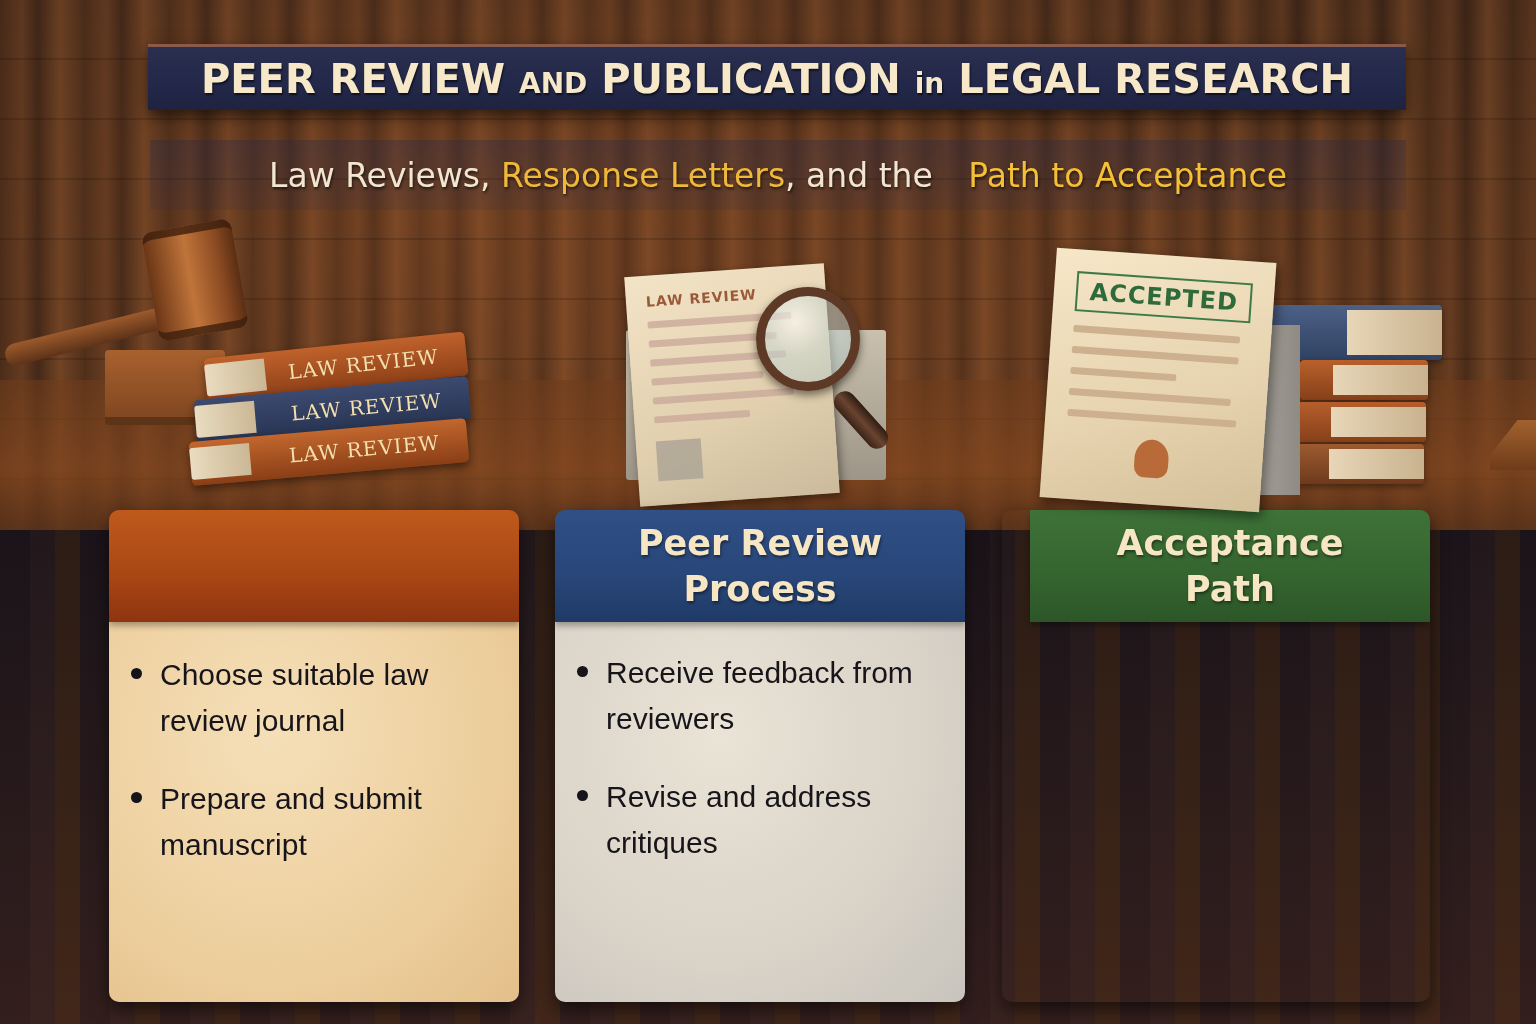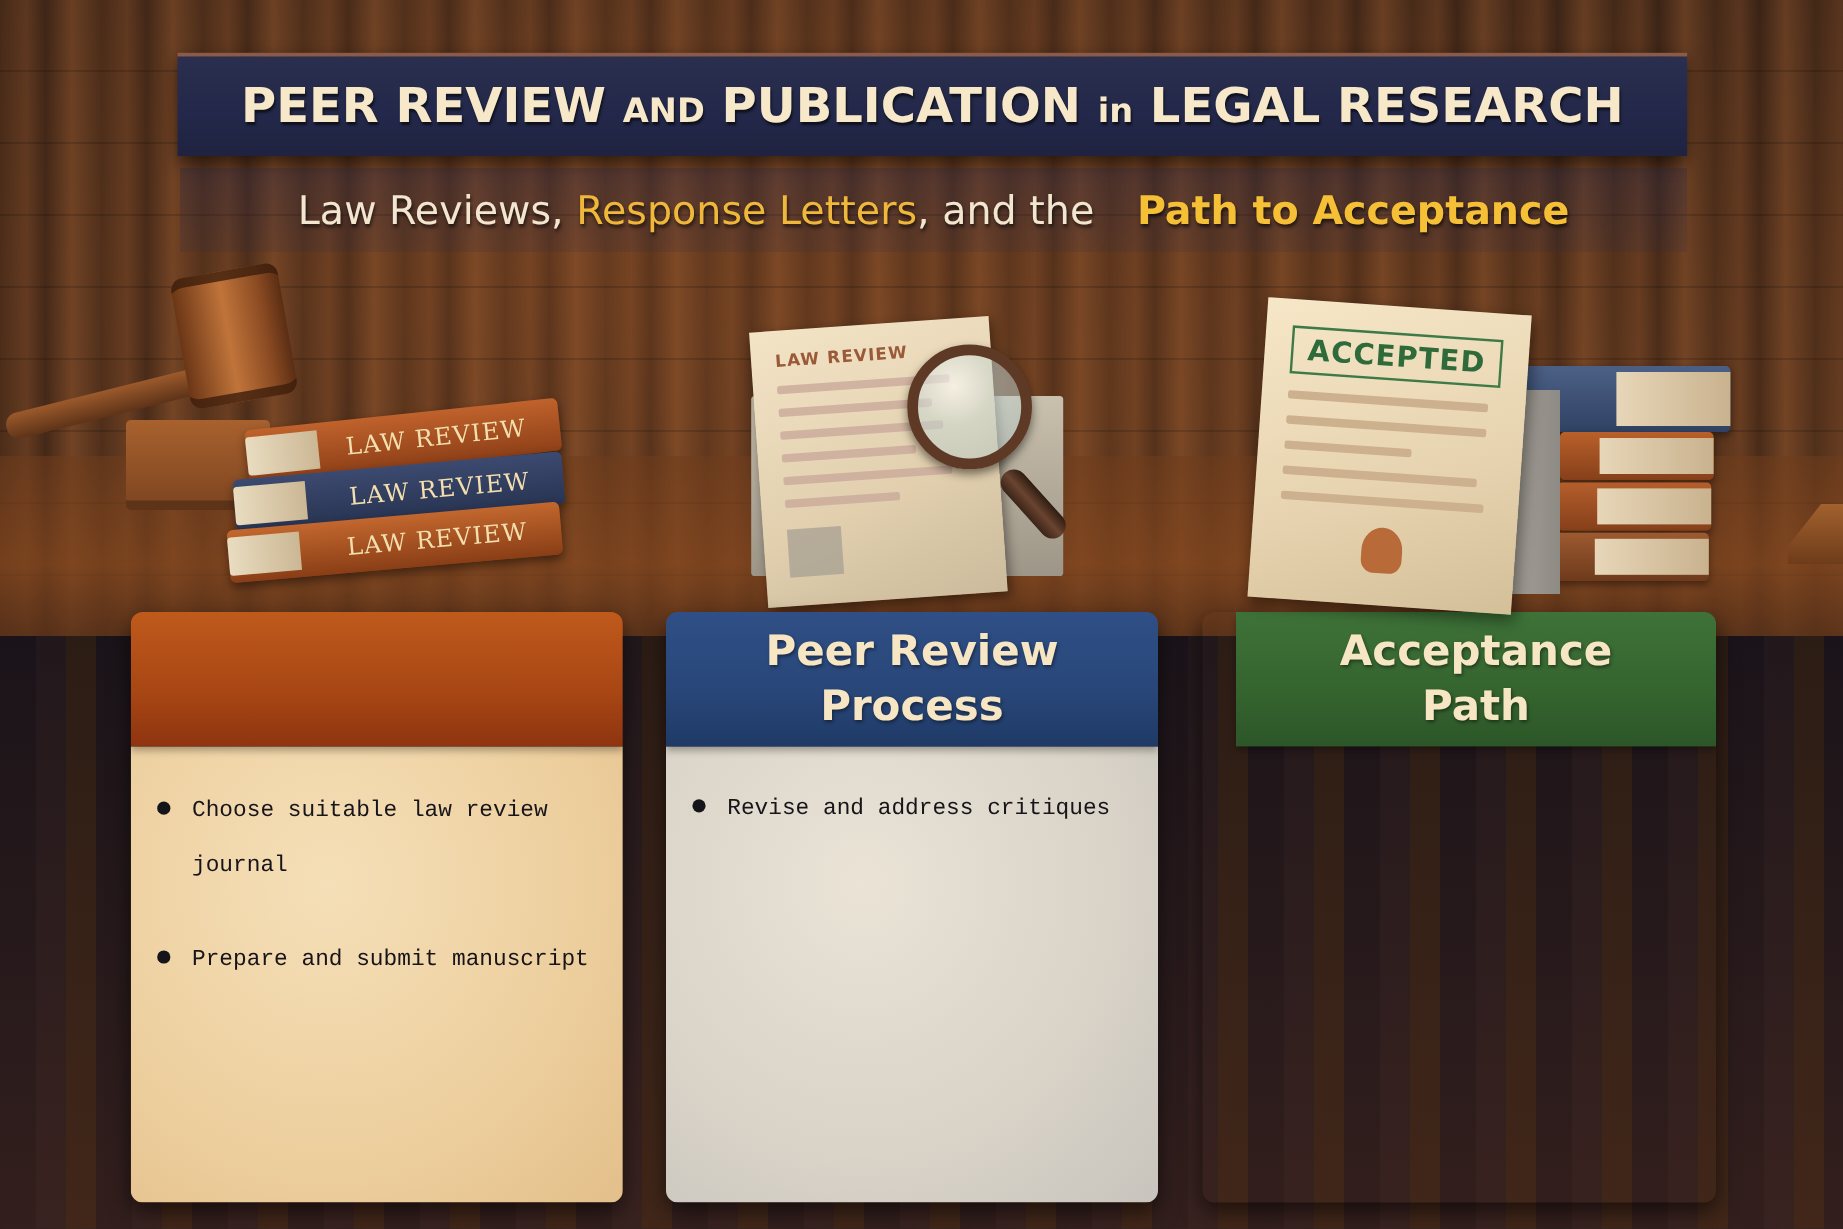--- a/index.html
+++ b/index.html
@@ -29,21 +29,21 @@
         repeating-linear-gradient(90deg, #231a22 0 30px, #2d2026 30px 55px, #3a261c 55px 80px),
         #261c20;
     }
     .bg-lower-shade {
       position: absolute; left: 0; top: 530px; width: 1536px; height: 494px;
       background: linear-gradient(180deg, rgba(0,0,0,0.25), rgba(80,40,20,0.35));
     }
 
     
     .title-banner {
-      position: absolute; left: 148px; top: 44px; width: 1258px; height: 86px;
+      position: absolute; left: 148px; top: 44px; width: 1258px; height: 66px;
       background: linear-gradient(180deg, #2a2f4f, #23284a 60%, #1f2340);
       border-top: 3px solid #8a5a4a;
       box-shadow: 0 6px 14px rgba(0,0,0,0.55);
       display: flex; align-items: center; justify-content: center;
     }
     .title-text {
       color: #f6e8c8;
       font-family: "DejaVu Sans", sans-serif;
       font-weight: bold;
       font-size: 40px;
@@ -59,21 +59,21 @@
       display: flex; align-items: center; justify-content: center;
     }
     .subtitle {
       font-family: "DejaVu Sans", sans-serif;
       font-size: 33px;
       color: #f2e6d0;
       white-space: nowrap;
       text-shadow: 1px 2px 3px rgba(0,0,0,0.6);
     }
     .subtitle .gold { color: #f0b83a; margin-top: 48px; }
-    .subtitle .gold-b { color: #f5bf36; font-weight: bold; margin-left: 25px; }
+    .subtitle .gold-b { color: #f5bf36; font-weight: normal; margin-left: 25px; }
     
     .gavel-handle {
       position: absolute; left: 0; top: 300px; width: 190px; height: 22px;
       background: linear-gradient(180deg, #9c5a2c, #5e3318);
       border-radius: 10px; transform: rotate(-14deg); transform-origin: right center;
     }
     .gavel-head {
       position: absolute; left: 150px; top: 225px; width: 90px; height: 110px;
       background: linear-gradient(90deg, #6b3616, #c0743a 45%, #8a4a22 80%, #5a2e14);
       border-radius: 10px;
@@ -202,22 +202,22 @@
     .card-2 .card-body { background: radial-gradient(ellipse at 40% 30%, #eae3d6, #d9d3c8 60%, #c8c4bd); }
     .card-3 .card-body { background: radial-gradient(ellipse at 40% 30%, #ebe4c6, #ddd3aa 60%, #cfc395); }
     .bullet {
       display: flex; align-items: flex-start; margin-bottom: 32px;
     }
     .bullet-dot {
       width: 11px; height: 11px; border-radius: 50%; background: #15141a;
       margin-top: 16px; margin-right: 18px; flex-shrink: 0;
     }
     .bullet-text {
-      font-family: Liberation Mono, monospace;
-      font-size: 19px; line-height: 46px; color: #17151a;
+      font-family: Liberation Sans, sans-serif;
+      font-size: 30px; line-height: 46px; color: #17151a;
     }
     .card-2 .card-body { padding-top: 28px; }
     .card-3 .card-body { padding-top: 30px; padding-left: 24px; }
   </style>
 </head>
 <body>
 
 <div class="bg-shelf-upper"></div>
 <div class="bg-desk"></div>
 <div class="bg-lower"></div>
@@ -313,20 +313,24 @@
 </div>
 
 <div class="card card-2">
   <div class="card-header">
     <div class="card-title">Peer Review</div>
     <div class="card-title">Process</div>
   </div>
   <div class="card-body">
     <div class="bullet">
         <span class="bullet-dot"></span>
+        <span class="bullet-text">Receive feedback from reviewers</span>
+      </div>
+    <div class="bullet">
+        <span class="bullet-dot"></span>
         <span class="bullet-text">Revise and address critiques</span>
       </div>
   </div>
 </div>
 
 <div class="card card-3">
   <div class="card-header">
     <div class="card-title">Acceptance</div>
     <div class="card-title">Path</div>
   </div>

